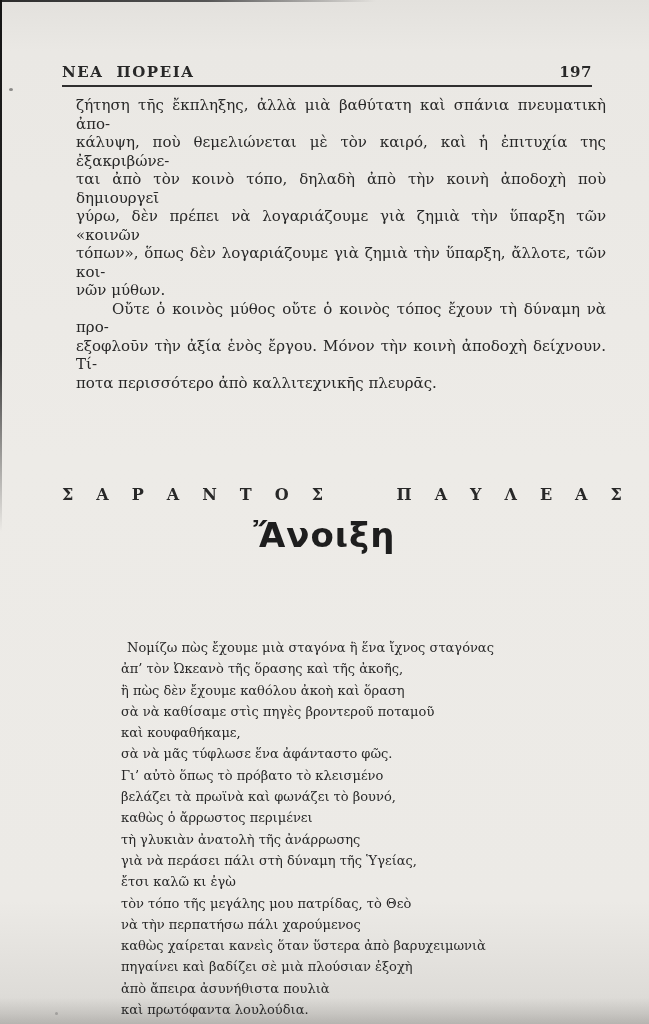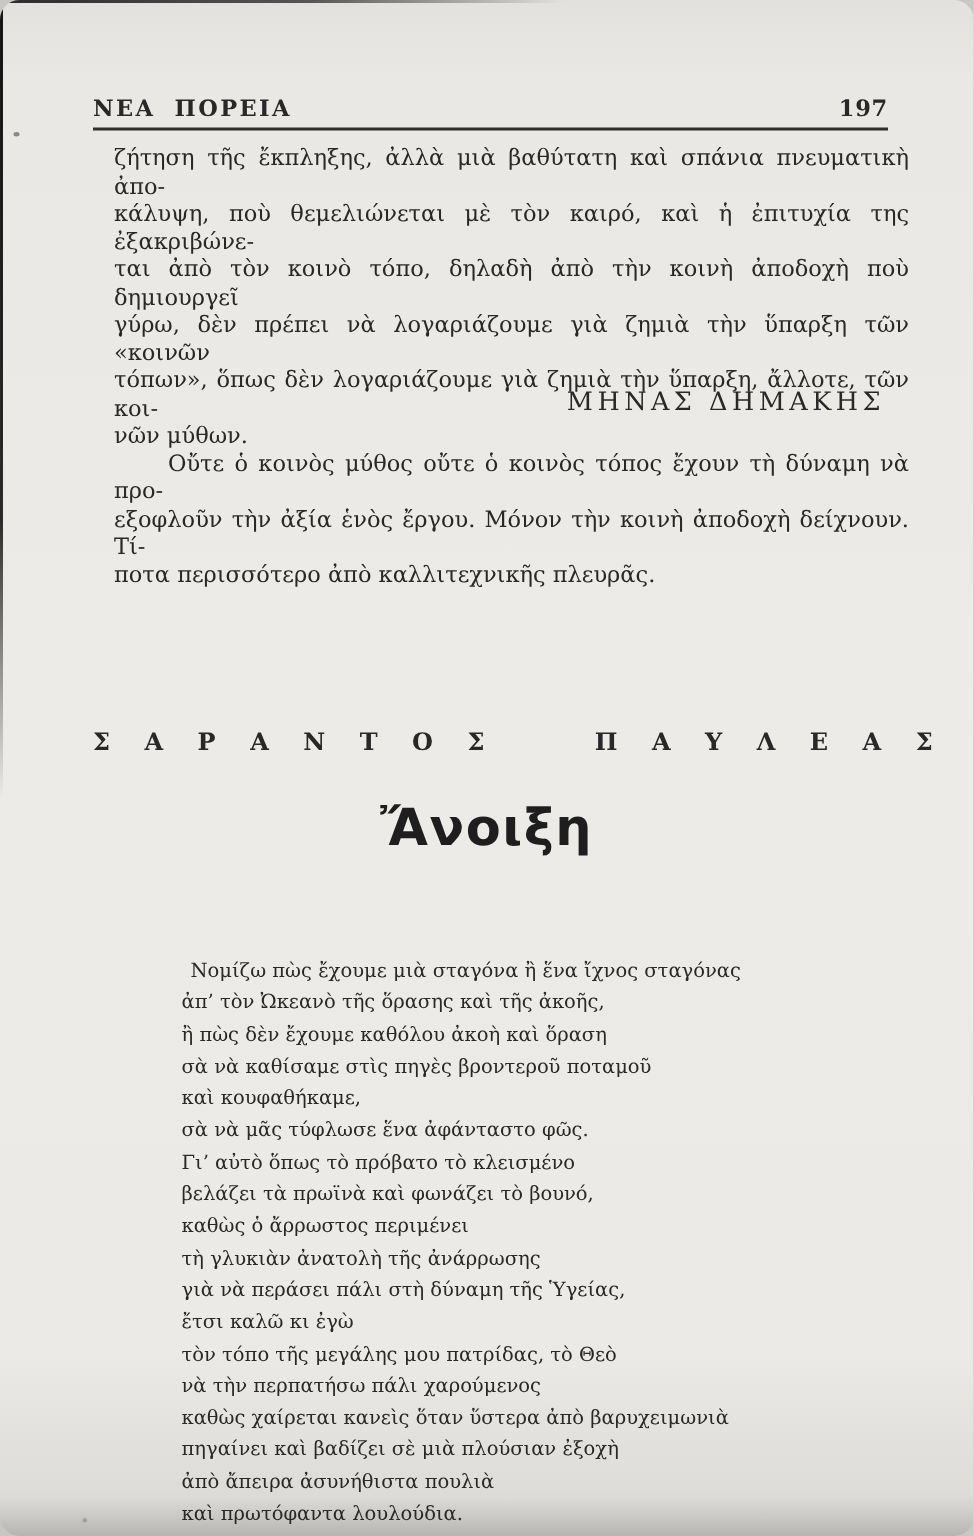--- a/index.html
+++ b/index.html
@@ -11,21 +11,20 @@
     position: relative;
     width: 649px;
     height: 1024px;
     margin: 0 auto;
     overflow: hidden;
     background:
       linear-gradient(180deg, #e3e1dd 0%, #eae8e4 5%, #edebe7 45%, #ecEAe6 88%, #dedcd8 97%, #d6d4d0 100%);
     background-color: #eceae6;
     font-family: "DejaVu Serif", serif;
     color: #282828;
-    border-radius: 13px;
   }
   
   .edge-top {
     position: absolute; top: 0; left: 0;
     width: 58%; height: 2px;
     background: linear-gradient(90deg, #2b2b2b 0%, #555 55%, rgba(85,85,85,0) 100%);
   }
   .edge-left {
     position: absolute; top: 0; left: 0;
     width: 2px; height: 52%;
@@ -86,21 +85,21 @@
   .spaced-author {
     position: absolute; left: 62px; top: 485px;
     width: 540px;
     font-size: 16px;
     letter-spacing: 23px;
     word-spacing: 22px;
     white-space: nowrap;
     font-weight: bold;
   }
   .poem-title {
-    position: absolute; left: 0; top: 532px;
+    position: absolute; left: 0; top: 515px;
     width: 649px;
     text-align: center;
     font-family: "DejaVu Sans", sans-serif;
     font-weight: bold;
     font-size: 34px;
     letter-spacing: 1px;
     color: #1e1e1e;
   }
   .poem {
     position: absolute; left: 121px; top: 601px;
@@ -137,21 +136,20 @@
         <div class="par-line">τόπων», ὅπως δὲν λογαριάζουμε γιὰ ζημιὰ τὴν ὕπαρξη, ἄλλοτε, τῶν κοι-</div>
         <div class="par-line">νῶν μύθων.</div>
       </div>
     <div class="para para2">
         <div class="par-line">Οὔτε ὁ κοινὸς μύθος οὔτε ὁ κοινὸς τόπος ἔχουν τὴ δύναμη νὰ προ-</div>
         <div class="par-line">εξοφλοῦν τὴν ἀξία ἑνὸς ἔργου. Μόνον τὴν κοινὴ ἀποδοχὴ δείχνουν. Τί-</div>
         <div class="par-line">ποτα περισσότερο ἀπὸ καλλιτεχνικῆς πλευρᾶς.</div>
       </div>
   </div>
 
-  <div class="signature">ΜΗΝΑΣ ΔΗΜΑΚΗΣ</div>
 
   <div class="spaced-author">ΣΑΡΑΝΤΟΣ ΠΑΥΛΕΑΣ</div>
 
   <div class="poem-title">Ἄνοιξη</div>
 
   <div class="poem">
       <div class="poem-line">Νομίζω πὼς ἔχουμε μιὰ σταγόνα ἢ ἕνα ἴχνος σταγόνας</div>
       <div class="poem-line">ἀπ’ τὸν Ὠκεανὸ τῆς ὅρασης καὶ τῆς ἀκοῆς,</div>
       <div class="poem-line">ἢ πὼς δὲν ἔχουμε καθόλου ἀκοὴ καὶ ὅραση</div>
       <div class="poem-line">σὰ νὰ καθίσαμε στὶς πηγὲς βροντεροῦ ποταμοῦ</div>

